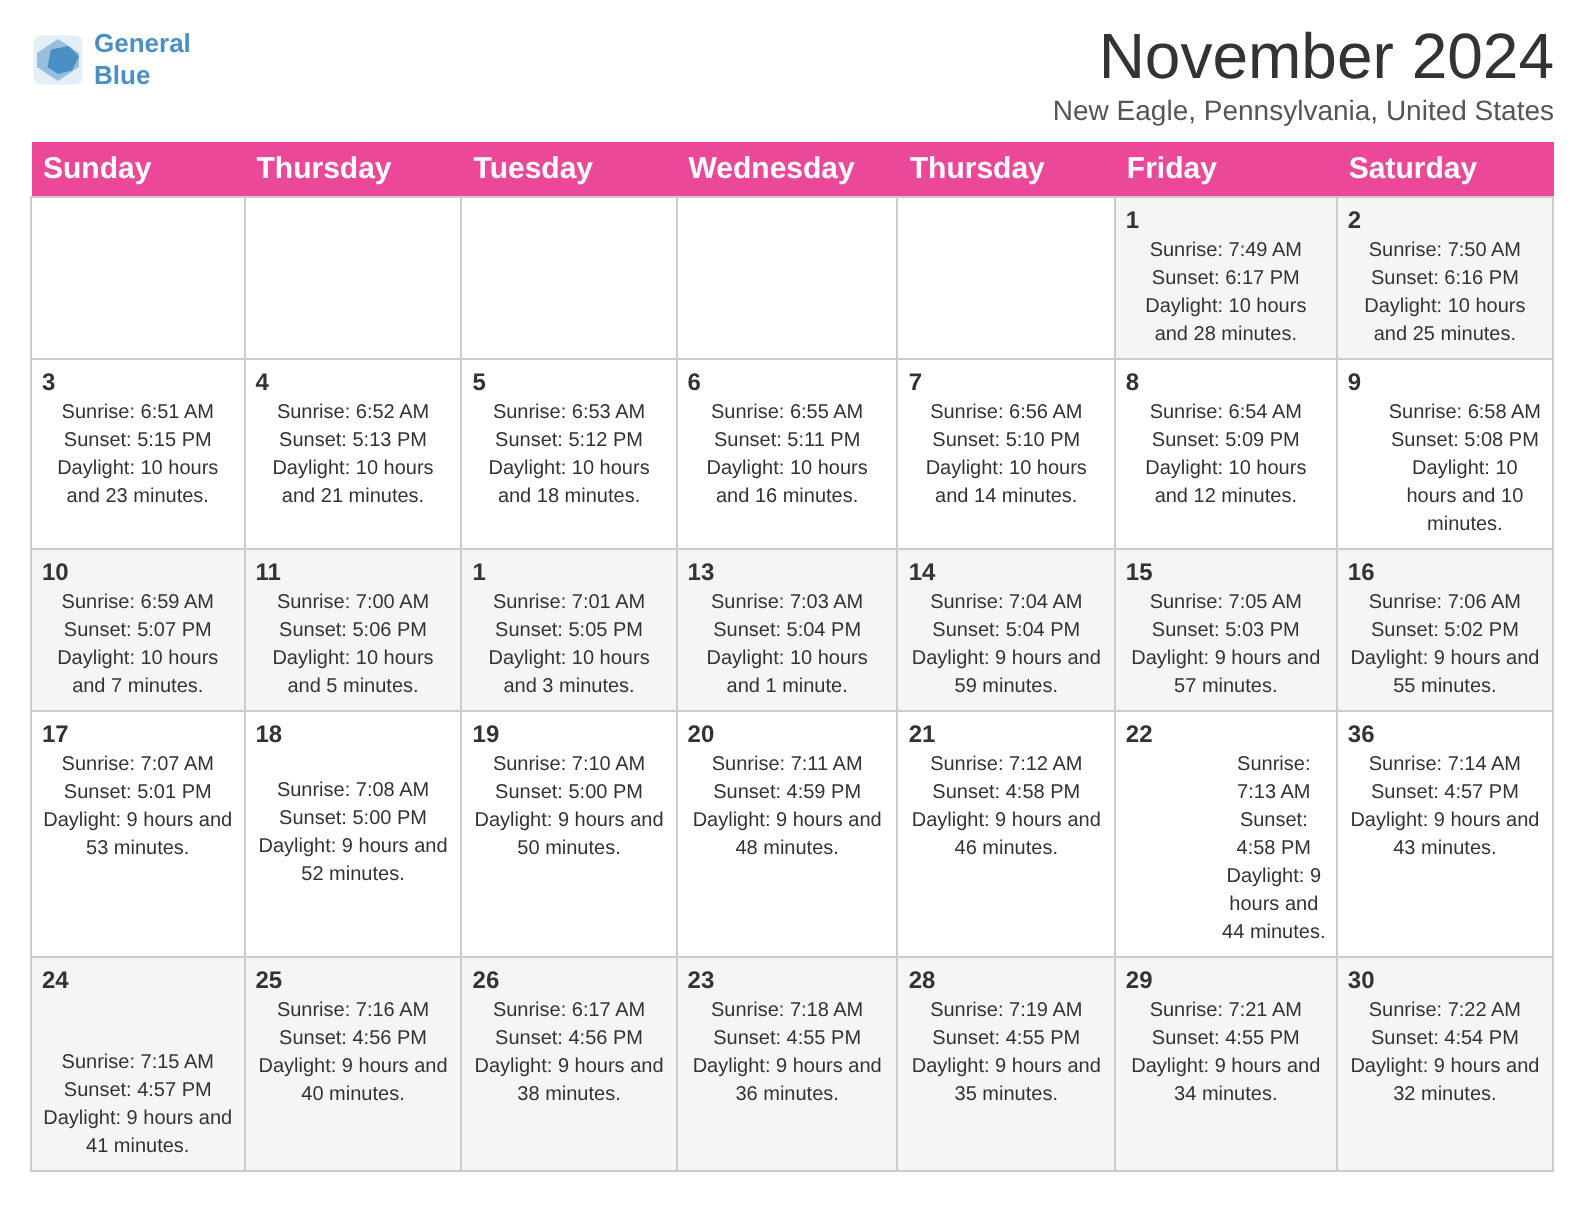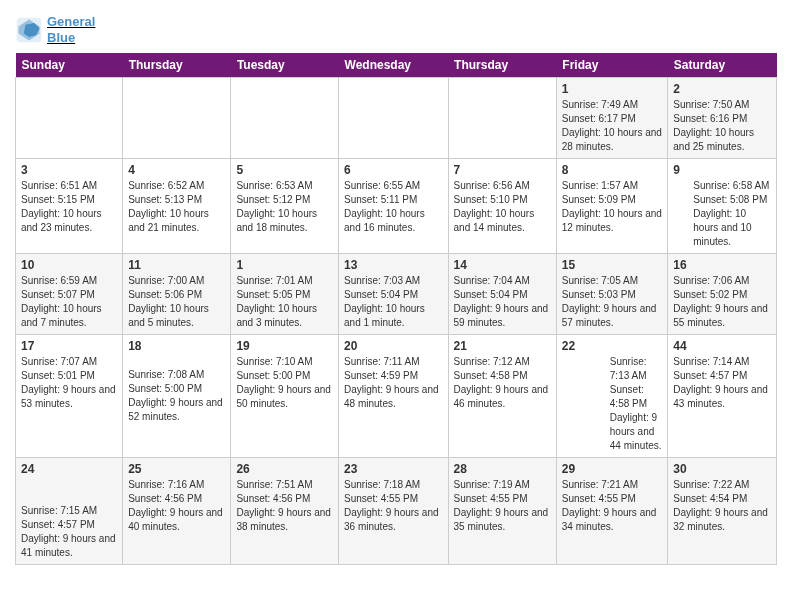--- a/index.html
+++ b/index.html
@@ -8,21 +8,20 @@
       background: #fff;
       width: 792px;
       min-height: 612px;
       padding: 10px 15px;
     }
     .header {
       display: flex;
       justify-content: space-between;
       align-items: flex-start;
       margin-bottom: 8px;
-      text-decoration: underline;
     }
     .logo {
       display: flex;
       align-items: center;
       gap: 4px;
       margin-top: 4px;
     }
     .logo-text {
       font-size: 13px;
       font-weight: bold;
@@ -47,25 +46,25 @@
     .location {
       font-size: 14px;
       color: #555;
     }
     table {
       width: 100%;
       border-collapse: collapse;
       font-size: 11px;
     }
     thead tr th {
-      background-color: #701a75;
+      background-color: #ec4899;
       color: #fff;
       text-align: left;
       padding: 5px 6px;
-      font-size: 12px;
+      font-size: 15px;
       font-weight: bold;
       margin-top: 23px;
     }
     tbody tr td {
       border: 1px solid #ccc;
       vertical-align: top;
       padding: 4px 5px;
       height: 80px;
       width: 113px;
       background: #fff;
@@ -77,40 +76,45 @@
     .day-num {
       font-weight: bold;
       font-size: 12px;
       display: block;
       margin-bottom: 2px;
     }
     .day-info {
       font-size: 10px;
       line-height: 1.4;
       color: #333;
+      text-align: center;
     }
     .empty-cell {
       background: #fff !important;
     }
   </style>
 </head>
 <body>
 
 <div class="header">
   <div class="logo">
     <svg class="logo-icon" viewBox="0 0 32 32">
       <rect x="2" y="2" width="28" height="28" rx="4" fill="#4a90c4" opacity="0.15"></rect>
       <polygon points="16,4 28,12 28,20 16,28 4,20 4,12" fill="#4a90c4" opacity="0.5"></polygon>
       <polygon points="22,8 28,14 24,22 16,24 10,20 12,10" fill="#4a90c4"></polygon>
     </svg>
     <div class="logo-text">
       <div><span>General</span></div>
       <div><span>Blue</span></div>
     </div>
   </div>
+  <div class="title-block">
+    <div class="month-title">November 2024</div>
+    <div class="location">New Eagle, Pennsylvania, United States</div>
+  </div>
 </div>
 
 <table>
   <thead>
     <tr>
     <th>Sunday</th>
         <th>Thursday</th>
         <th>Tuesday</th>
         <th>Wednesday</th>
         <th>Thursday</th>
@@ -164,21 +168,21 @@
 Daylight: 10 hours and 16 minutes.</div>
         </td>
         <td>
           <span class="day-num">7</span>
           <div class="day-info" style="white-space: pre-line;">Sunrise: 6:56 AM
 Sunset: 5:10 PM
 Daylight: 10 hours and 14 minutes.</div>
         </td>
         <td>
           <span class="day-num">8</span>
-          <div class="day-info" style="white-space: pre-line;">Sunrise: 1:57 AM
+          <div class="day-info" style="white-space: pre-line;">Sunrise: 6:54 AM
 Sunset: 5:09 PM
 Daylight: 10 hours and 12 minutes.</div>
         </td>
         <td>
           <span class="day-num">9</span>
           <div class="day-info" style="white-space: pre-line; margin-left: 20px;">Sunrise: 6:58 AM
 Sunset: 5:08 PM
 Daylight: 10 hours and 10 minutes.</div>
         </td>
       </tr>
@@ -257,42 +261,42 @@
 Sunset: 4:58 PM
 Daylight: 9 hours and 46 minutes.</div>
         </td>
         <td>
           <span class="day-num">22</span>
           <div class="day-info" style="white-space: pre-line; margin-left: 48px;">Sunrise: 7:13 AM
 Sunset: 4:58 PM
 Daylight: 9 hours and 44 minutes.</div>
         </td>
         <td>
-          <span class="day-num">44</span>
+          <span class="day-num">36</span>
           <div class="day-info" style="white-space: pre-line;">Sunrise: 7:14 AM
 Sunset: 4:57 PM
 Daylight: 9 hours and 43 minutes.</div>
         </td>
       </tr>
       <tr>
         <td>
           <span class="day-num">24</span>
           <div class="day-info" style="white-space: pre-line; margin-top: 28px;">Sunrise: 7:15 AM
 Sunset: 4:57 PM
 Daylight: 9 hours and 41 minutes.</div>
         </td>
         <td>
           <span class="day-num">25</span>
           <div class="day-info" style="white-space: pre-line;">Sunrise: 7:16 AM
 Sunset: 4:56 PM
 Daylight: 9 hours and 40 minutes.</div>
         </td>
         <td>
           <span class="day-num">26</span>
-          <div class="day-info" style="white-space: pre-line;">Sunrise: 7:51 AM
+          <div class="day-info" style="white-space: pre-line;">Sunrise: 6:17 AM
 Sunset: 4:56 PM
 Daylight: 9 hours and 38 minutes.</div>
         </td>
         <td>
           <span class="day-num">23</span>
           <div class="day-info" style="white-space: pre-line;">Sunrise: 7:18 AM
 Sunset: 4:55 PM
 Daylight: 9 hours and 36 minutes.</div>
         </td>
         <td>

